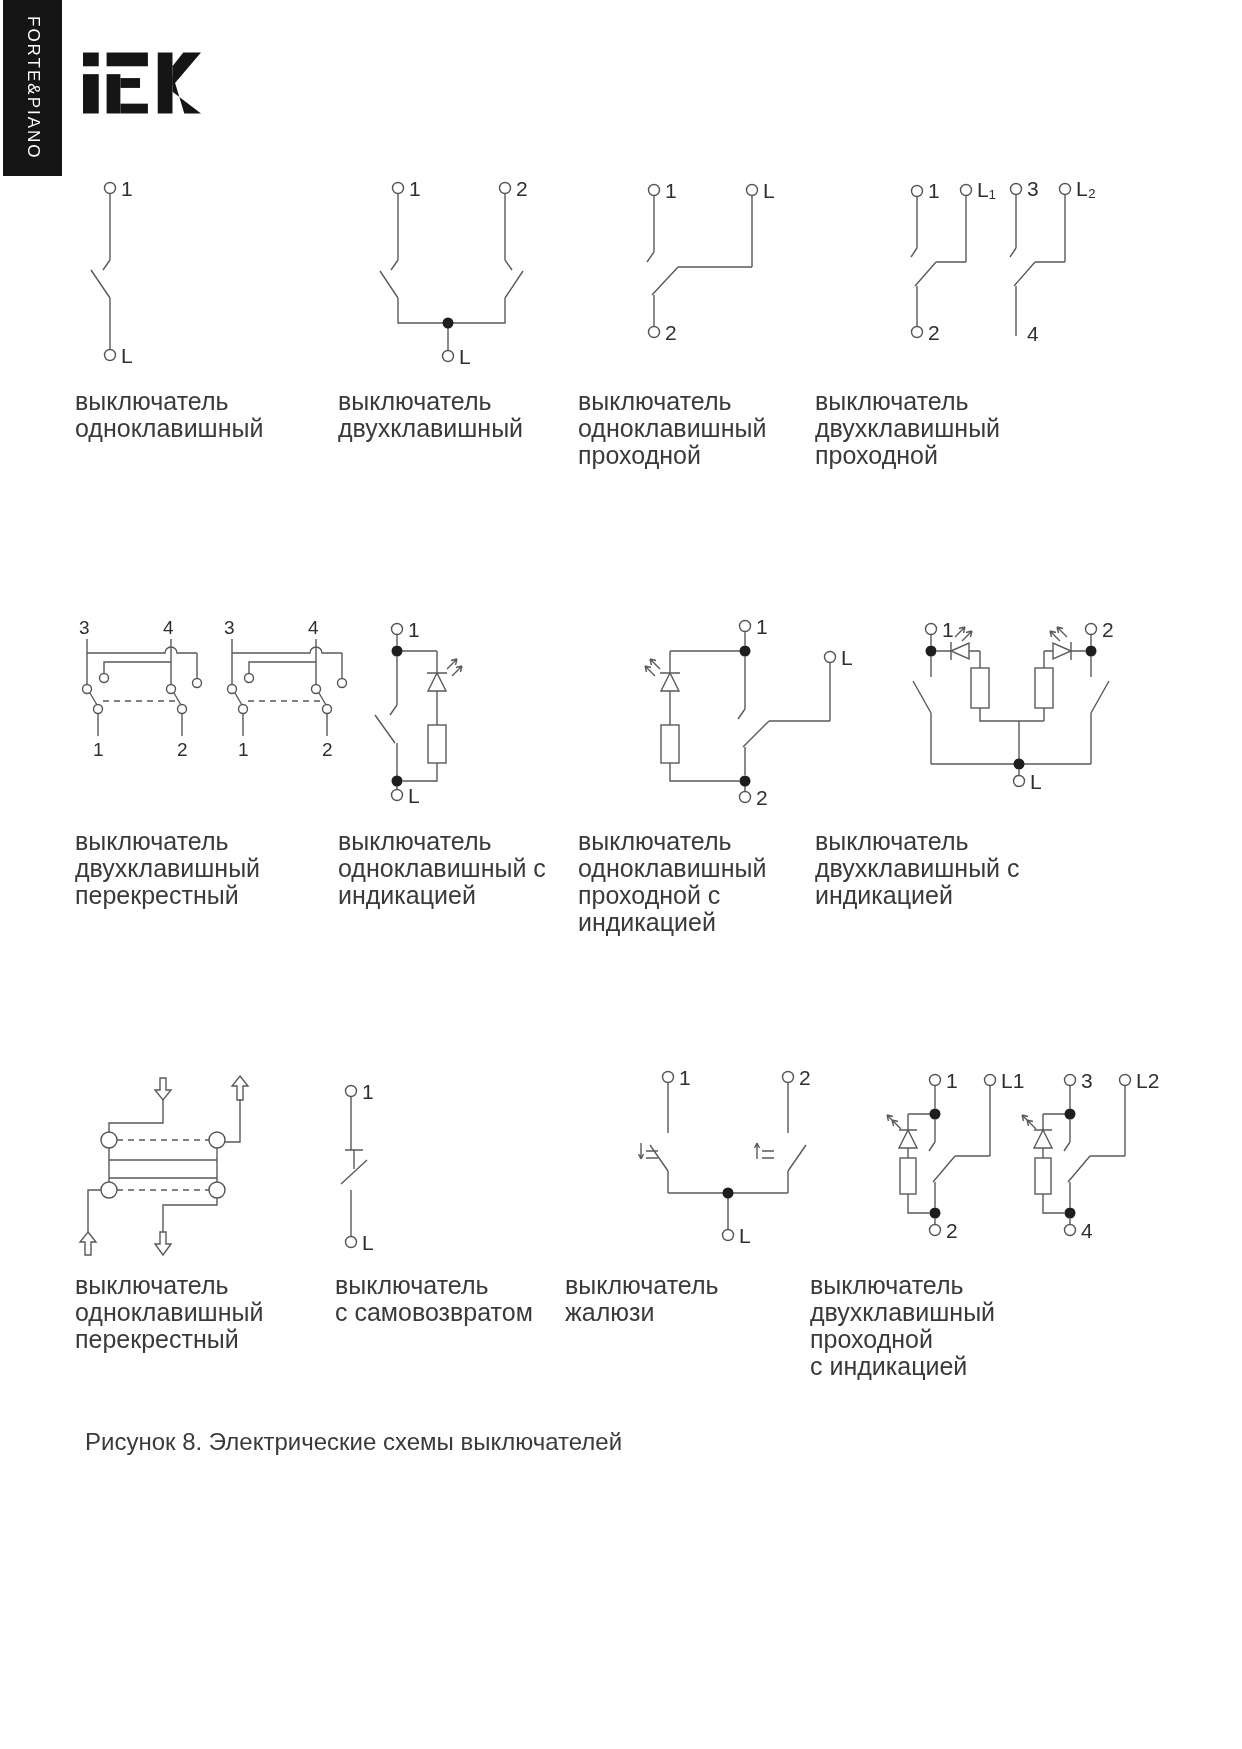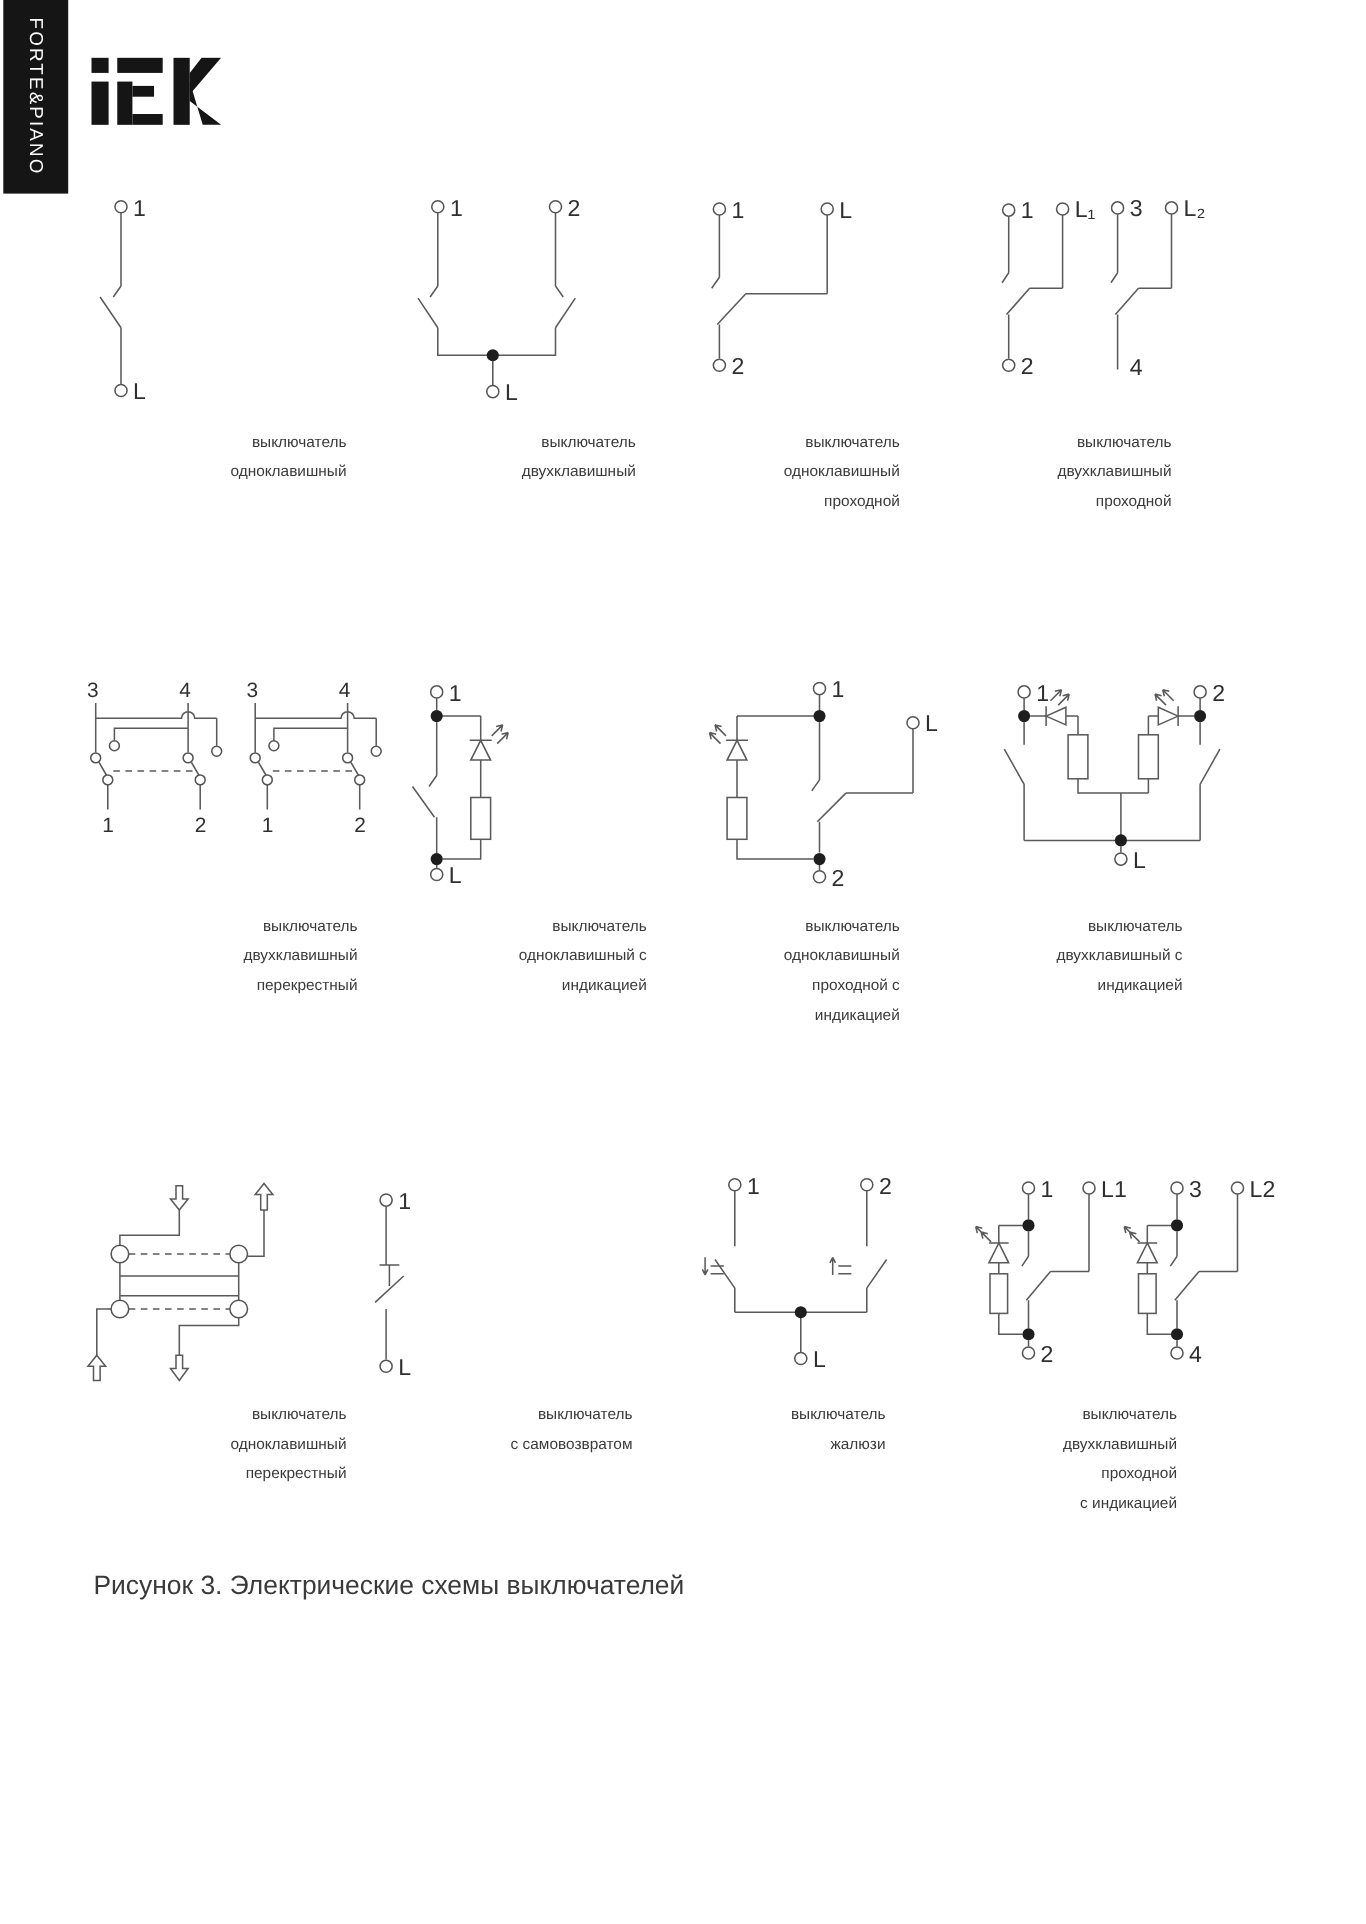--- a/index.html
+++ b/index.html
@@ -11,21 +11,21 @@
                  font-weight:500;white-space:nowrap;}
   .logo{position:absolute;left:83px;top:52px;}
   .dg{position:absolute;}
   .w{stroke:#5a5a5a;stroke-width:1.4;fill:none;}
   .dash{stroke:#5a5a5a;stroke-width:1.4;fill:none;stroke-dasharray:6 5;}
   .term{fill:#fff;stroke:#555;stroke-width:1.4;}
   .dot{fill:#1e1e1e;stroke:none;}
   .box{fill:#fff;stroke:#5a5a5a;stroke-width:1.4;}
   .lbl{font-size:21px;fill:#2f2f2f;}
   .lbl2{font-size:19px;fill:#2f2f2f;}
-  .cap{position:absolute;font-size:14px;line-height:27px;color:#3a3a3a;white-space:pre-line;text-align:right;}
+  .cap{position:absolute;font-size:25px;line-height:27px;color:#3a3a3a;white-space:pre-line;}
   .figcap{position:absolute;left:85px;top:1428px;font-size:24px;color:#3a3a3a;}
 </style>
 </head>
 <body>
 
 <div class="page">
 
   <div class="brandbar">
     <span>FORTE&amp;PIANO</span>
   </div>
@@ -275,15 +275,15 @@
       <circle class="dot" cx="55" cy="147" r="5.5"></circle>
       <circle class="term" cx="55" cy="164" r="5.5"></circle>
       <text class="lbl" x="66" y="172">4</text>
     </g>
   </svg>
   <div class="cap" style="left:810px;top:1272px;width:260px">выключатель
 двухклавишный
 проходной
 с индикацией</div>
 
-  <div class="figcap">Рисунок 3. Электрические схемы выключателей</div>
+  <div class="figcap">Рисунок 8. Электрические схемы выключателей</div>
 
 </div>
 
 </body></html>

